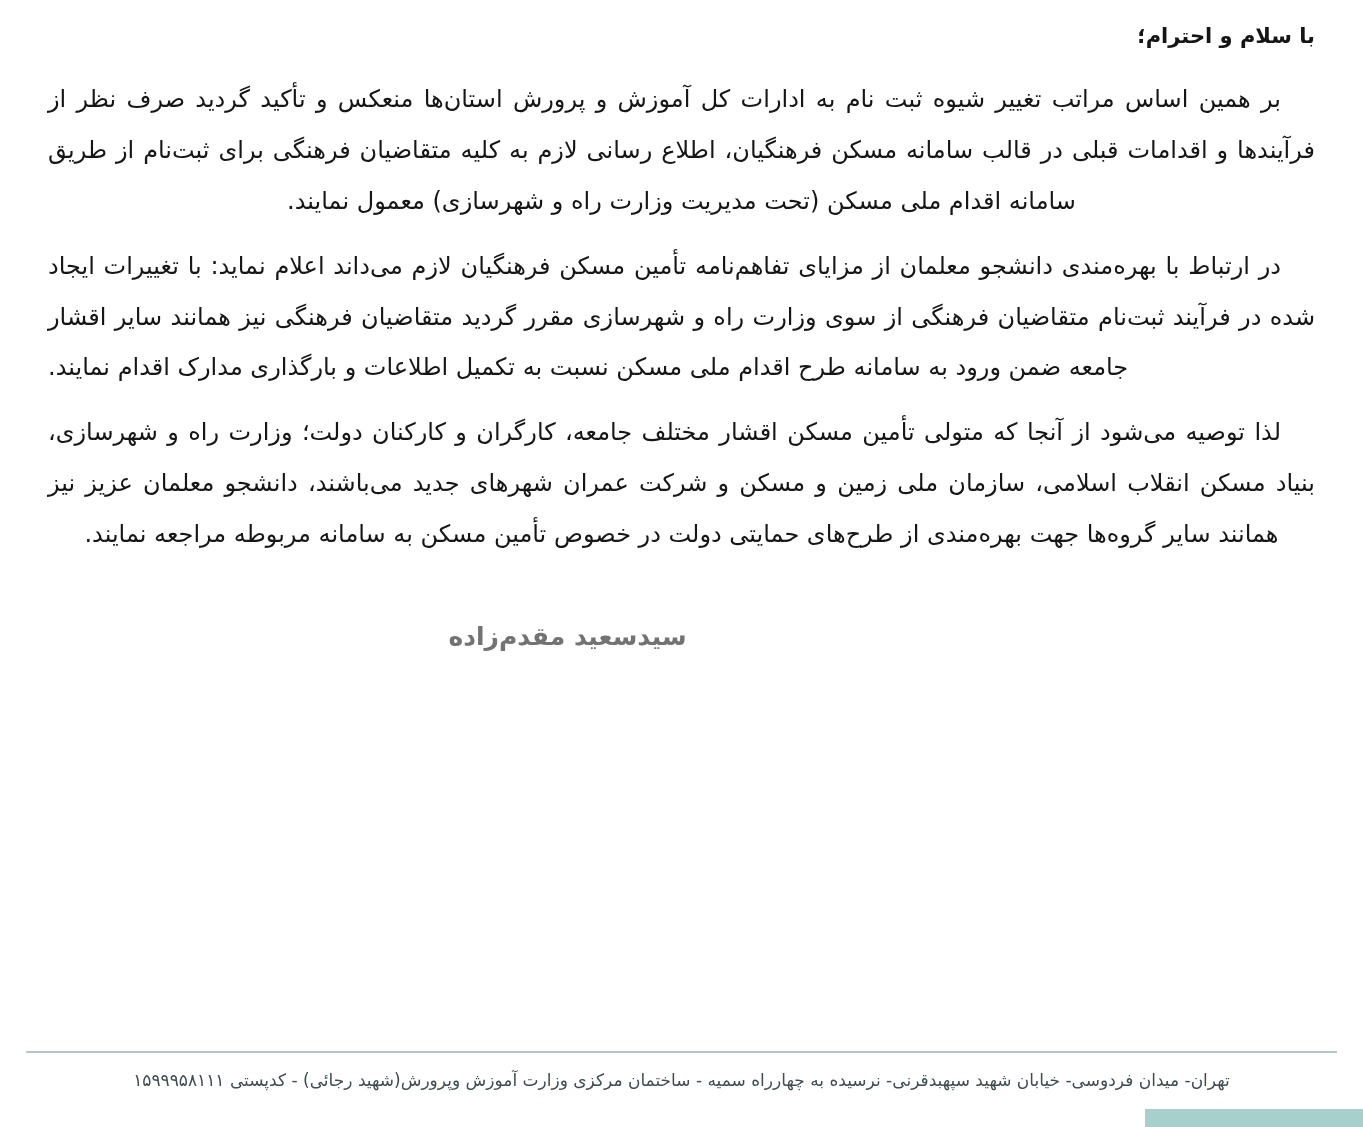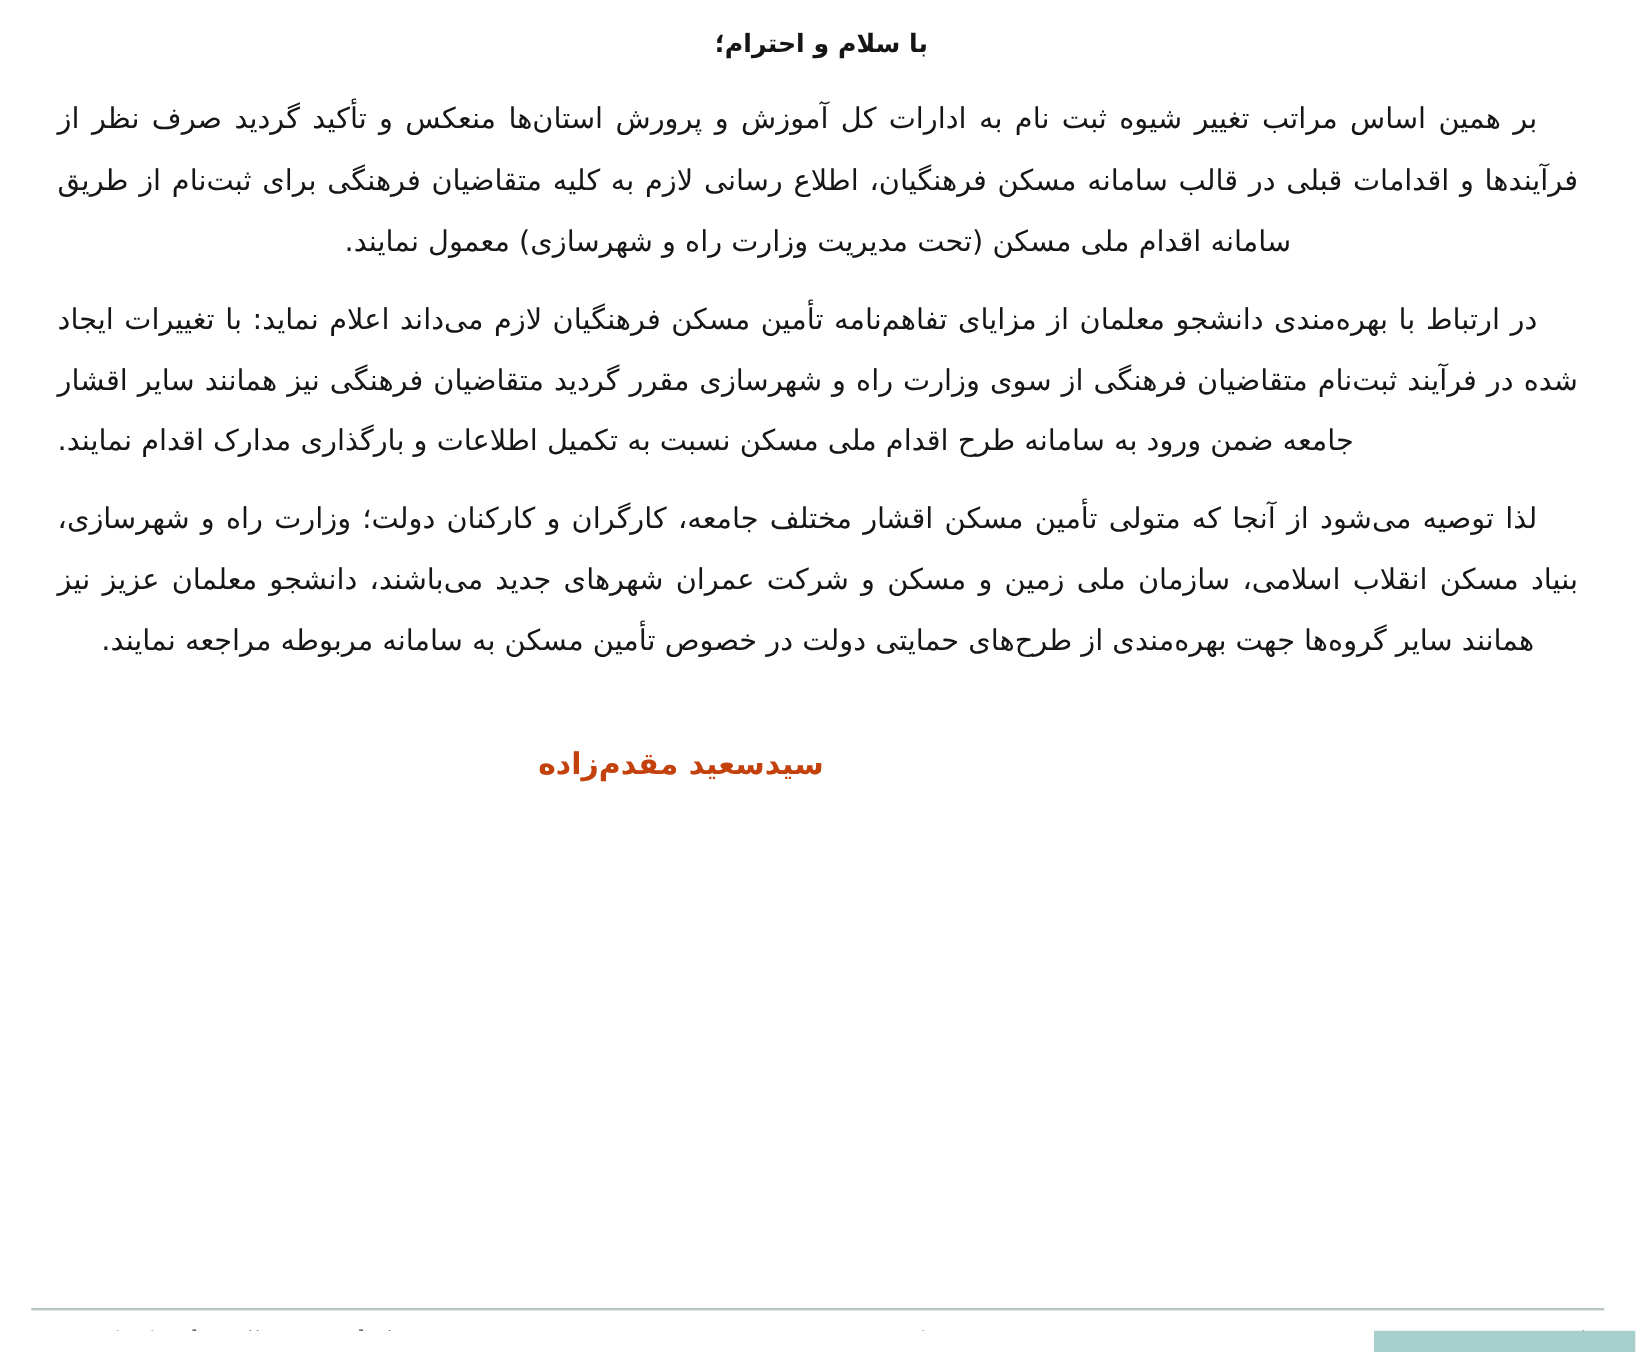--- a/index.html
+++ b/index.html
@@ -23,21 +23,21 @@
     display: flex;
     flex-direction: column;
   }
 
   .letter-body {
     padding: 18px 48px 0 48px;
     flex: 1 1 auto;
   }
 
   .salutation {
-    text-align: center;
+    text-align: right;
     direction: rtl;
     font-size: 21px;
     font-weight: 700;
     letter-spacing: 0.2px;
     margin: 6px 0 26px 0;
     padding-left: 6px;
     color: #151515;
   }
 
   p.para {
@@ -63,21 +63,21 @@
     margin-top: 62px;
     margin-bottom: 10px;
     text-align: center;
     padding-right: 18%;
   }
 
   .signature-name {
     display: inline-block;
     font-size: 25px;
     font-weight: 700;
-    color: #c2410c;
+    color: #737373;
     letter-spacing: 0.3px;
   }
 
   .footer {
     margin-top: auto;
     padding: 0 22px 0 22px;
   }
 
   .footer-rule {
     height: 2px;
@@ -159,20 +159,21 @@
 
     <div class="signature-block">
       <span class="signature-name">سیدسعید مقدم‌زاده</span>
     </div>
 
   </div>
 
   <div class="footer">
     <div class="footer-rule"></div>
 
+    <div class="footer-address">تهران- میدان فردوسی- خیابان شهید سپهبدقرنی- نرسیده به چهارراه سمیه - ساختمان مرکزی وزارت آموزش وپرورش(شهید رجائی) - کدپستی ۱۵۹۹۹۵۸۱۱۱</div>
 
     <div class="footer-contacts">
 
       <div class="cell">
         <span>تلفن :</span>
         <span>۸۸۸۹۴۰۶۱ و ۰۲۱-۸۲۲۸۷۰۱۱</span>
       </div>
 
       <div class="cell">
         <span>نمابر :</span>

